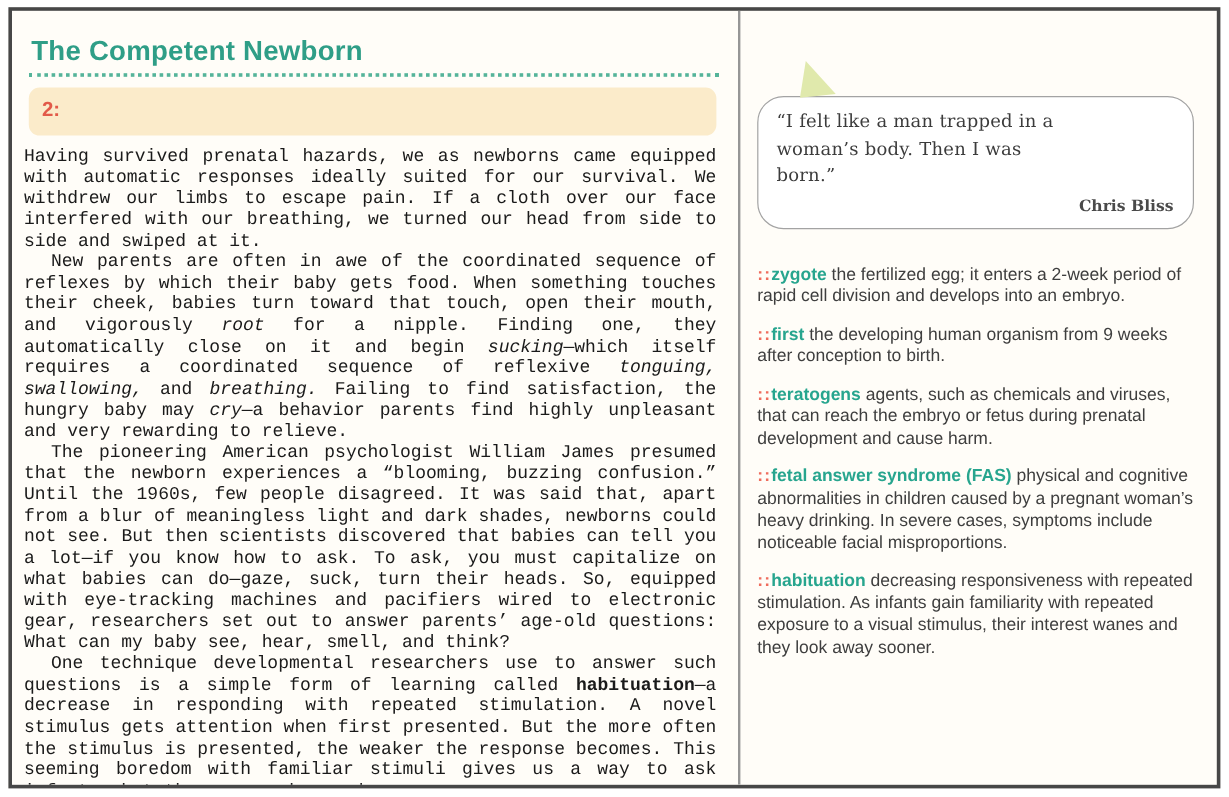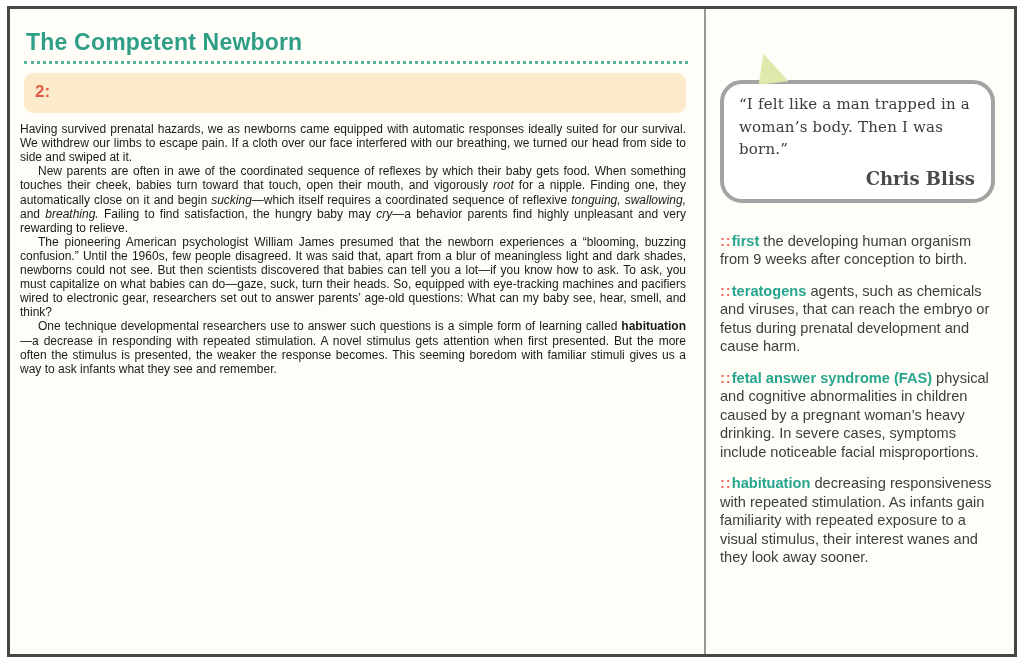--- a/index.html
+++ b/index.html
@@ -5,66 +5,66 @@
   * { margin:0; padding:0; box-sizing:border-box; }
   html,body { width:1024px; height:664px; background:#ffffff; }
   body { font-family:"Liberation Sans", sans-serif; position:relative; }
 
   .page {
     position:absolute; left:7px; top:6px; width:1010px; height:651px;
     border:3px solid #474747; background:#fffdf8; display:flex; overflow:hidden;
   }
 
   
-  .main { width:694px; padding:12px 14px 0 10px; }
+  .main { width:605px; padding:12px 14px 0 10px; }
 
   .section-title {
     color:#2f9e87; font-size:23px; font-weight:bold; letter-spacing:.2px;
     margin:8px 0 5px 6px;
   }
   .dotted-rule { border-bottom:3px dotted #55b49a; margin:0 2px 9px 4px; }
 
   .question-box {
     background:#fbebca; border-radius:9px; padding:8px 12px 10px 11px;
     display:flex; gap:9px; margin:0 4px 0 4px;
   }
   .q-num { color:#e25a49; font-weight:bold; font-size:17px; line-height:1.3; }
   .q-text { color:#33291c; font-weight:bold; font-size:16.5px; line-height:1.35; max-width:500px; }
 
   .article { margin-top:9px; padding-right:4px; }
   .body-p {
-    font-family:Liberation Sans, sans-serif; font-size:12px; line-height:1.175;
+    font-family:Liberation Mono, monospace; font-size:15px; line-height:1.175;
     color:#1a1a1a; text-align:justify;
   }
   .body-p + .body-p { text-indent:1.5em; }
   .it { font-style:italic; }
   .bd { font-weight:bold; }
 
   
   .divider { width:2px; background:#969696; }
 
   
   .sidebar { flex:1; padding:0 13px 0 14px; position:relative; }
 
   .speech-bubble {
     position:relative; margin-top:71px; margin-right:6px;
-    background:#ffffff; border:4px solid #a3a3a3; border-radius:22px;
+    background:#ffffff; border:1px solid #a3a3a3; border-radius:22px;
     padding:9px 12px 10px 15px;
   }
   .bubble-tail {
     position:absolute; top:-31px; left:33px; width:0; height:0;
     border-left:8px solid transparent; border-right:22px solid transparent;
     border-bottom:30px solid #e0e9ac; transform:rotate(-6deg);
   }
   .quote-text {
     font-family:"DejaVu Serif", serif; font-size:15px; line-height:1.5;
     color:#3c3c3c; letter-spacing:.2px; max-width:252px;
   }
   .quote-attr {
-    font-family:"DejaVu Serif", serif; font-size:18px; font-weight:bold;
+    font-family:"DejaVu Serif", serif; font-size:13px; font-weight:bold;
     color:#4a4a4a; text-align:right; margin-top:7px; padding-right:4px;
   }
 
   .glossary { margin-top:29px; }
   .gloss-item { font-size:14.6px; line-height:1.27; color:#3e3e3e; margin-bottom:13px; }
   .gmark { color:#ef6c5d; font-weight:bold; letter-spacing:1px; }
   .gterm { color:#27a58e; font-weight:bold; }
 </style>
 </head>
 <body>
@@ -91,20 +91,21 @@
 
   <div class="sidebar">
 
     <div class="speech-bubble">
       <div class="bubble-tail"></div>
       <div class="quote-text">“I felt like a man trapped in a woman’s body. Then I was born.”</div>
       <div class="quote-attr">Chris Bliss</div>
     </div>
 
     <div class="glossary">
+        <div class="gloss-item"><span class="gmark">::</span><span class="gterm">zygote</span><span>&nbsp;the fertilized egg; it enters a 2-week period of rapid cell division and develops into an embryo.</span></div>
         <div class="gloss-item"><span class="gmark">::</span><span class="gterm">first</span><span>&nbsp;the developing human organism from 9 weeks after conception to birth.</span></div>
         <div class="gloss-item"><span class="gmark">::</span><span class="gterm">teratogens</span><span>&nbsp;agents, such as chemicals and viruses, that can reach the embryo or fetus during prenatal development and cause harm.</span></div>
         <div class="gloss-item"><span class="gmark">::</span><span class="gterm">fetal answer syndrome (FAS)</span><span>&nbsp;physical and cognitive abnormalities in children caused by a pregnant woman’s heavy drinking. In severe cases, symptoms include noticeable facial misproportions.</span></div>
         <div class="gloss-item"><span class="gmark">::</span><span class="gterm">habituation</span><span>&nbsp;decreasing responsiveness with repeated stimulation. As infants gain familiarity with repeated exposure to a visual stimulus, their interest wanes and they look away sooner.</span></div>
       </div>
 
   </div>
 
 </div>
 

